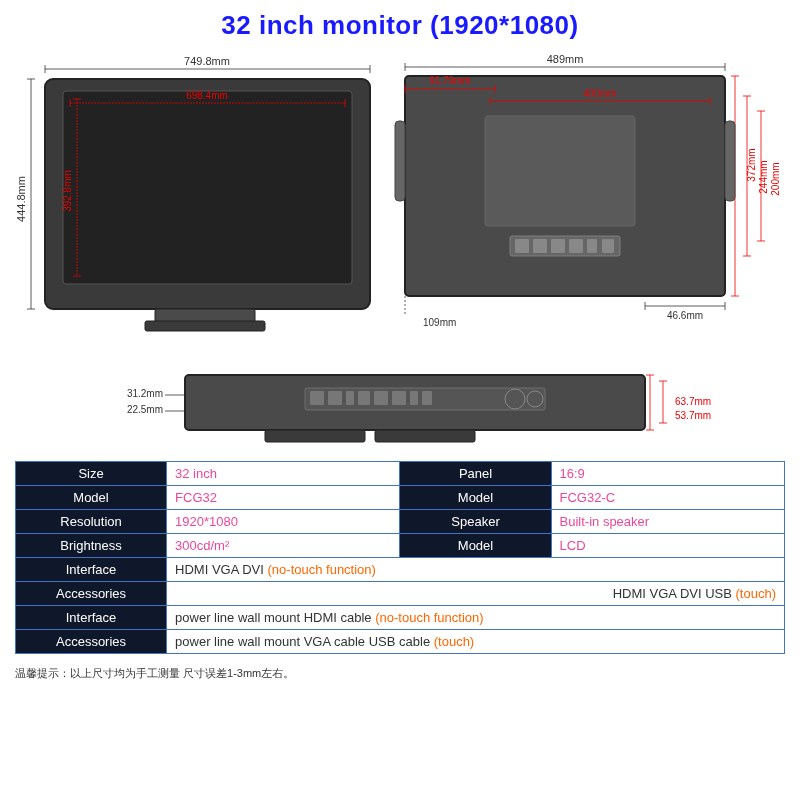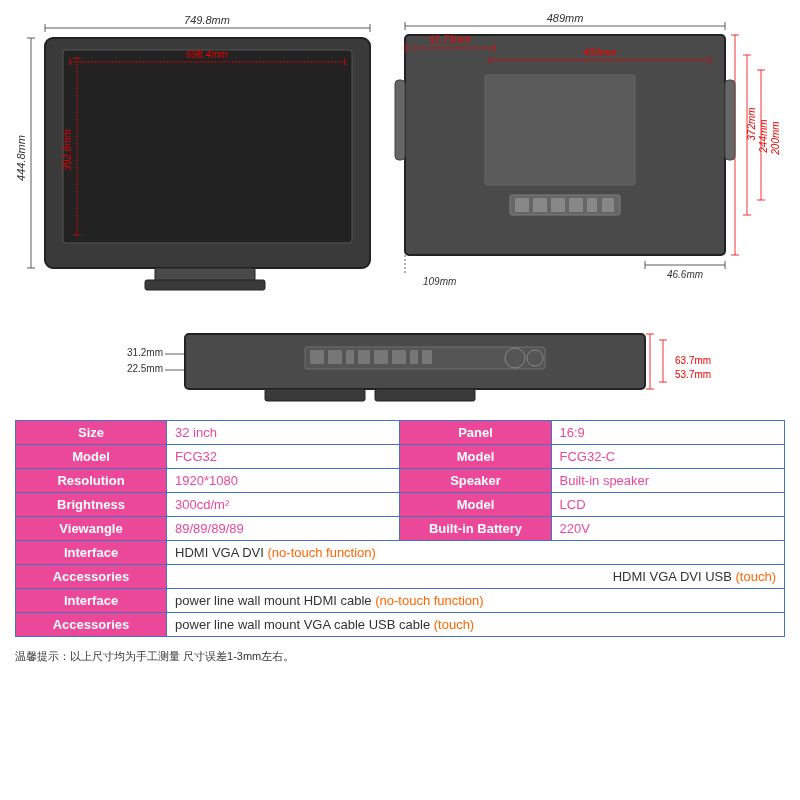--- a/index.html
+++ b/index.html
@@ -35,23 +35,23 @@
       font-size: 13px;
     }
 
     .specs-table td {
       border: 1px solid #4472c4;
       padding: 4px 8px;
       vertical-align: middle;
     }
 
     .specs-table .label-cell {
-      background-color: #ec4899;
+      background-color: #0f172a;
       color: #fff;
-      font-weight: bold;
+      font-weight: normal;
       text-align: center;
       width: 110px;
     }
 
     .specs-table .value-cell {
       color: #ec4899;
       width: 170px;
     }
 
     .footer-note {
@@ -60,29 +60,29 @@
       margin-top: 12px;
     }
 
     
     .diagrams-svg-row {
       display: flex;
       width: 100%;
       justify-content: space-between;
       align-items: center;
       margin-bottom: 4px;
-      font-style: italic;
     }
 
   </style>
 </head>
 <body>
 
 <div class="page">
 
+  <div class="title">32 inch monitor (1920*1080)</div>
 
   <div class="diagrams-svg-row">
 
     <svg width="370" height="290" viewBox="0 0 370 290" style="overflow:visible;">
 
       <line x1="30" y1="18" x2="355" y2="18" stroke="#333" stroke-width="0.8"></line>
       <line x1="30" y1="14" x2="30" y2="22" stroke="#333" stroke-width="0.8"></line>
       <line x1="355" y1="14" x2="355" y2="22" stroke="#333" stroke-width="0.8"></line>
       <text x="192" y="14" text-anchor="middle" font-size="11" fill="#333">749.8mm</text>
 
@@ -224,26 +224,20 @@
           <td class="label-cell">Speaker</td>
           <td class="value-cell">Built-in speaker</td>
         </tr>
         <tr>
           <td class="label-cell">Brightness</td>
           <td class="value-cell">300cd/m²</td>
           <td class="label-cell">Model</td>
           <td class="value-cell">LCD</td>
         </tr>
         <tr>
-          <td class="label-cell">Viewangle</td>
-          <td class="value-cell">89/89/89/89</td>
-          <td class="label-cell">Built-in Battery</td>
-          <td class="value-cell">220V</td>
-        </tr>
-        <tr>
           <td class="label-cell">Interface</td>
           <td colspan="3" style="color: rgb(51, 51, 51);">HDMI  VGA  DVI <span style="color:#ff6600;">(no-touch function)</span></td>
         </tr>
         <tr>
           <td class="label-cell">Accessories</td>
           <td colspan="3" style="color: rgb(51, 51, 51); text-align: right;">HDMI  VGA  DVI  USB <span style="color:#ff6600;">(touch)</span></td>
         </tr>
         <tr>
           <td class="label-cell">Interface</td>
           <td colspan="3" style="color: rgb(51, 51, 51);">power line   wall mount   HDMI cable <span style="color:#ff6600;">(no-touch function)</span></td>

